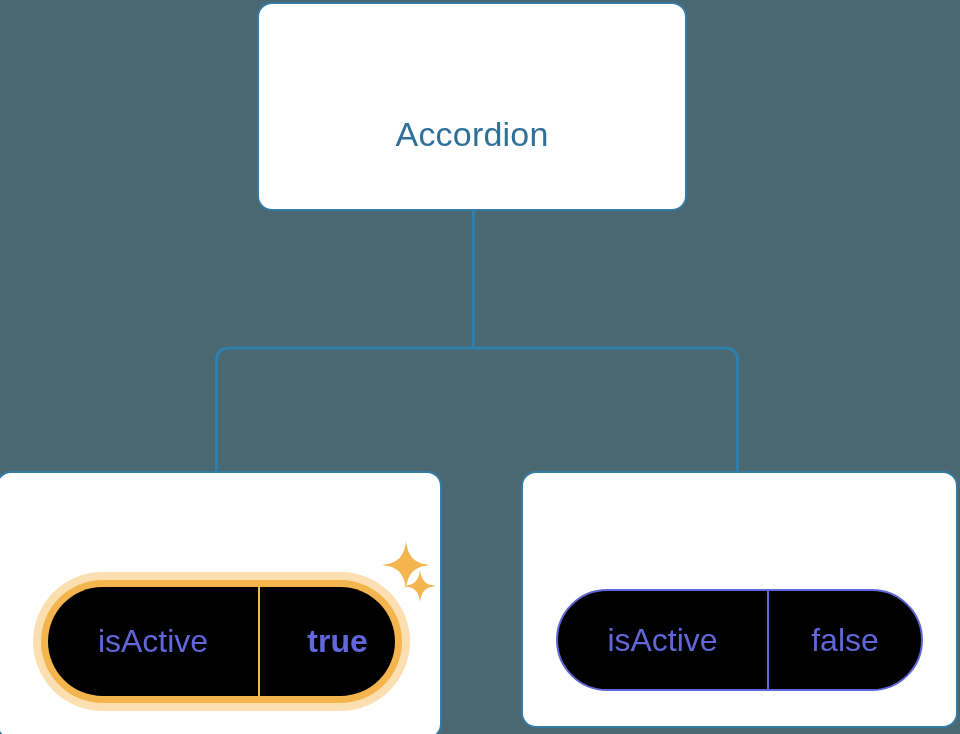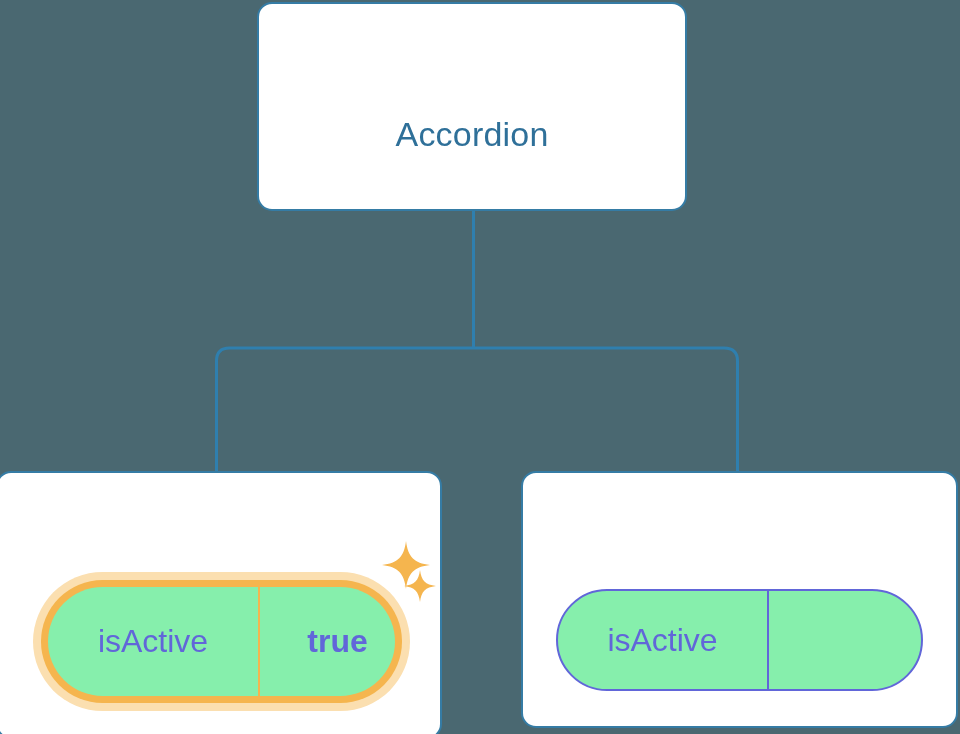--- a/index.html
+++ b/index.html
@@ -79,21 +79,21 @@
     width: 437px;
     height: 257px;
   }
 
   
   .prop-pill {
     position: absolute;
     display: flex;
     align-items: stretch;
     box-sizing: border-box;
-    background: #86efac;
+    background: #000000;
   }
   .prop-key,
   .prop-val {
     display: flex;
     align-items: center;
     justify-content: center;
     color: #6166d9;
     font-size: 32px;
     white-space: nowrap;
     box-sizing: border-box;
@@ -216,15 +216,16 @@
   <svg class="sparkle" id="sparkle-small" viewBox="0 0 32 32">
     <path d="M16 0 C17.4 10.7 21.3 14.6 32 16 C21.3 17.4 17.4 21.3 16 32 C14.6 21.3 10.7 17.4 0 16 C10.7 14.6 14.6 10.7 16 0 Z" fill="#f5b54e"></path>
   </svg>
 
   <div class="node-card" id="node-panel-right">
     
   </div>
 
   <div class="prop-pill" id="pill-right">
     <div class="prop-key">isActive</div>
+    <div class="prop-val">false</div>
   </div>
 
 </div>
 
 </body></html>

